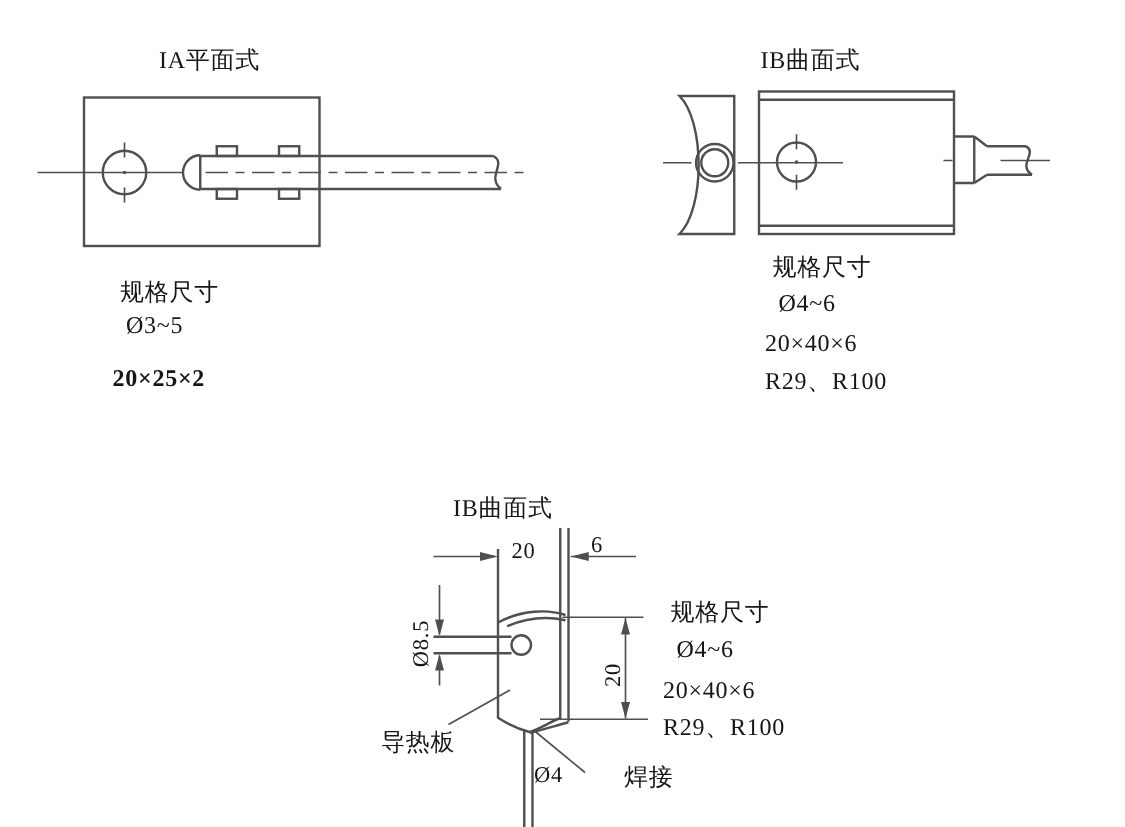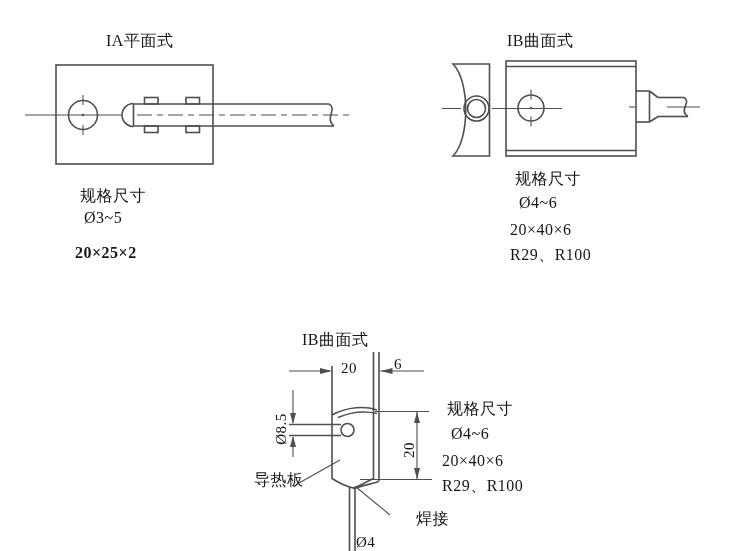--- a/index.html
+++ b/index.html
@@ -127,21 +127,21 @@
   <div class="lbl" style="left:515px;top:146px;">规格尺寸</div>
   <div class="lbl" style="left:519px;top:170px;">Ø4~6</div>
   <div class="lbl" style="left:510px;top:197px;">20×40×6</div>
   <div class="lbl" style="left:510px;top:222px;">R29、R100</div>
 
   <div class="lbl" style="left:302px;top:307px;">IB曲面式</div>
   <div class="lbl dim" style="left:341px;top:336px;">20</div>
   <div class="lbl dim" style="left:394px;top:332px;">6</div>
   <div class="lbl dim rot" style="left:282px;top:405px;">Ø8.5</div>
   <div class="lbl dim rot" style="left:410px;top:426px;">20</div>
-  <div class="lbl" style="left:254px;top:447px;">导热板</div>
+  <div class="lbl" style="left:254px;top:463px;">导热板</div>
   <div class="lbl" style="left:416px;top:486px;">焊接</div>
-  <div class="lbl dim" style="left:356px;top:510px;">Ø4</div>
+  <div class="lbl dim" style="left:356px;top:485px;">Ø4</div>
   <div class="lbl" style="left:447px;top:376px;">规格尺寸</div>
   <div class="lbl" style="left:451px;top:401px;">Ø4~6</div>
   <div class="lbl" style="left:442px;top:428px;">20×40×6</div>
   <div class="lbl" style="left:442px;top:453px;">R29、R100</div>
 
 </div>
 
 </body></html>

